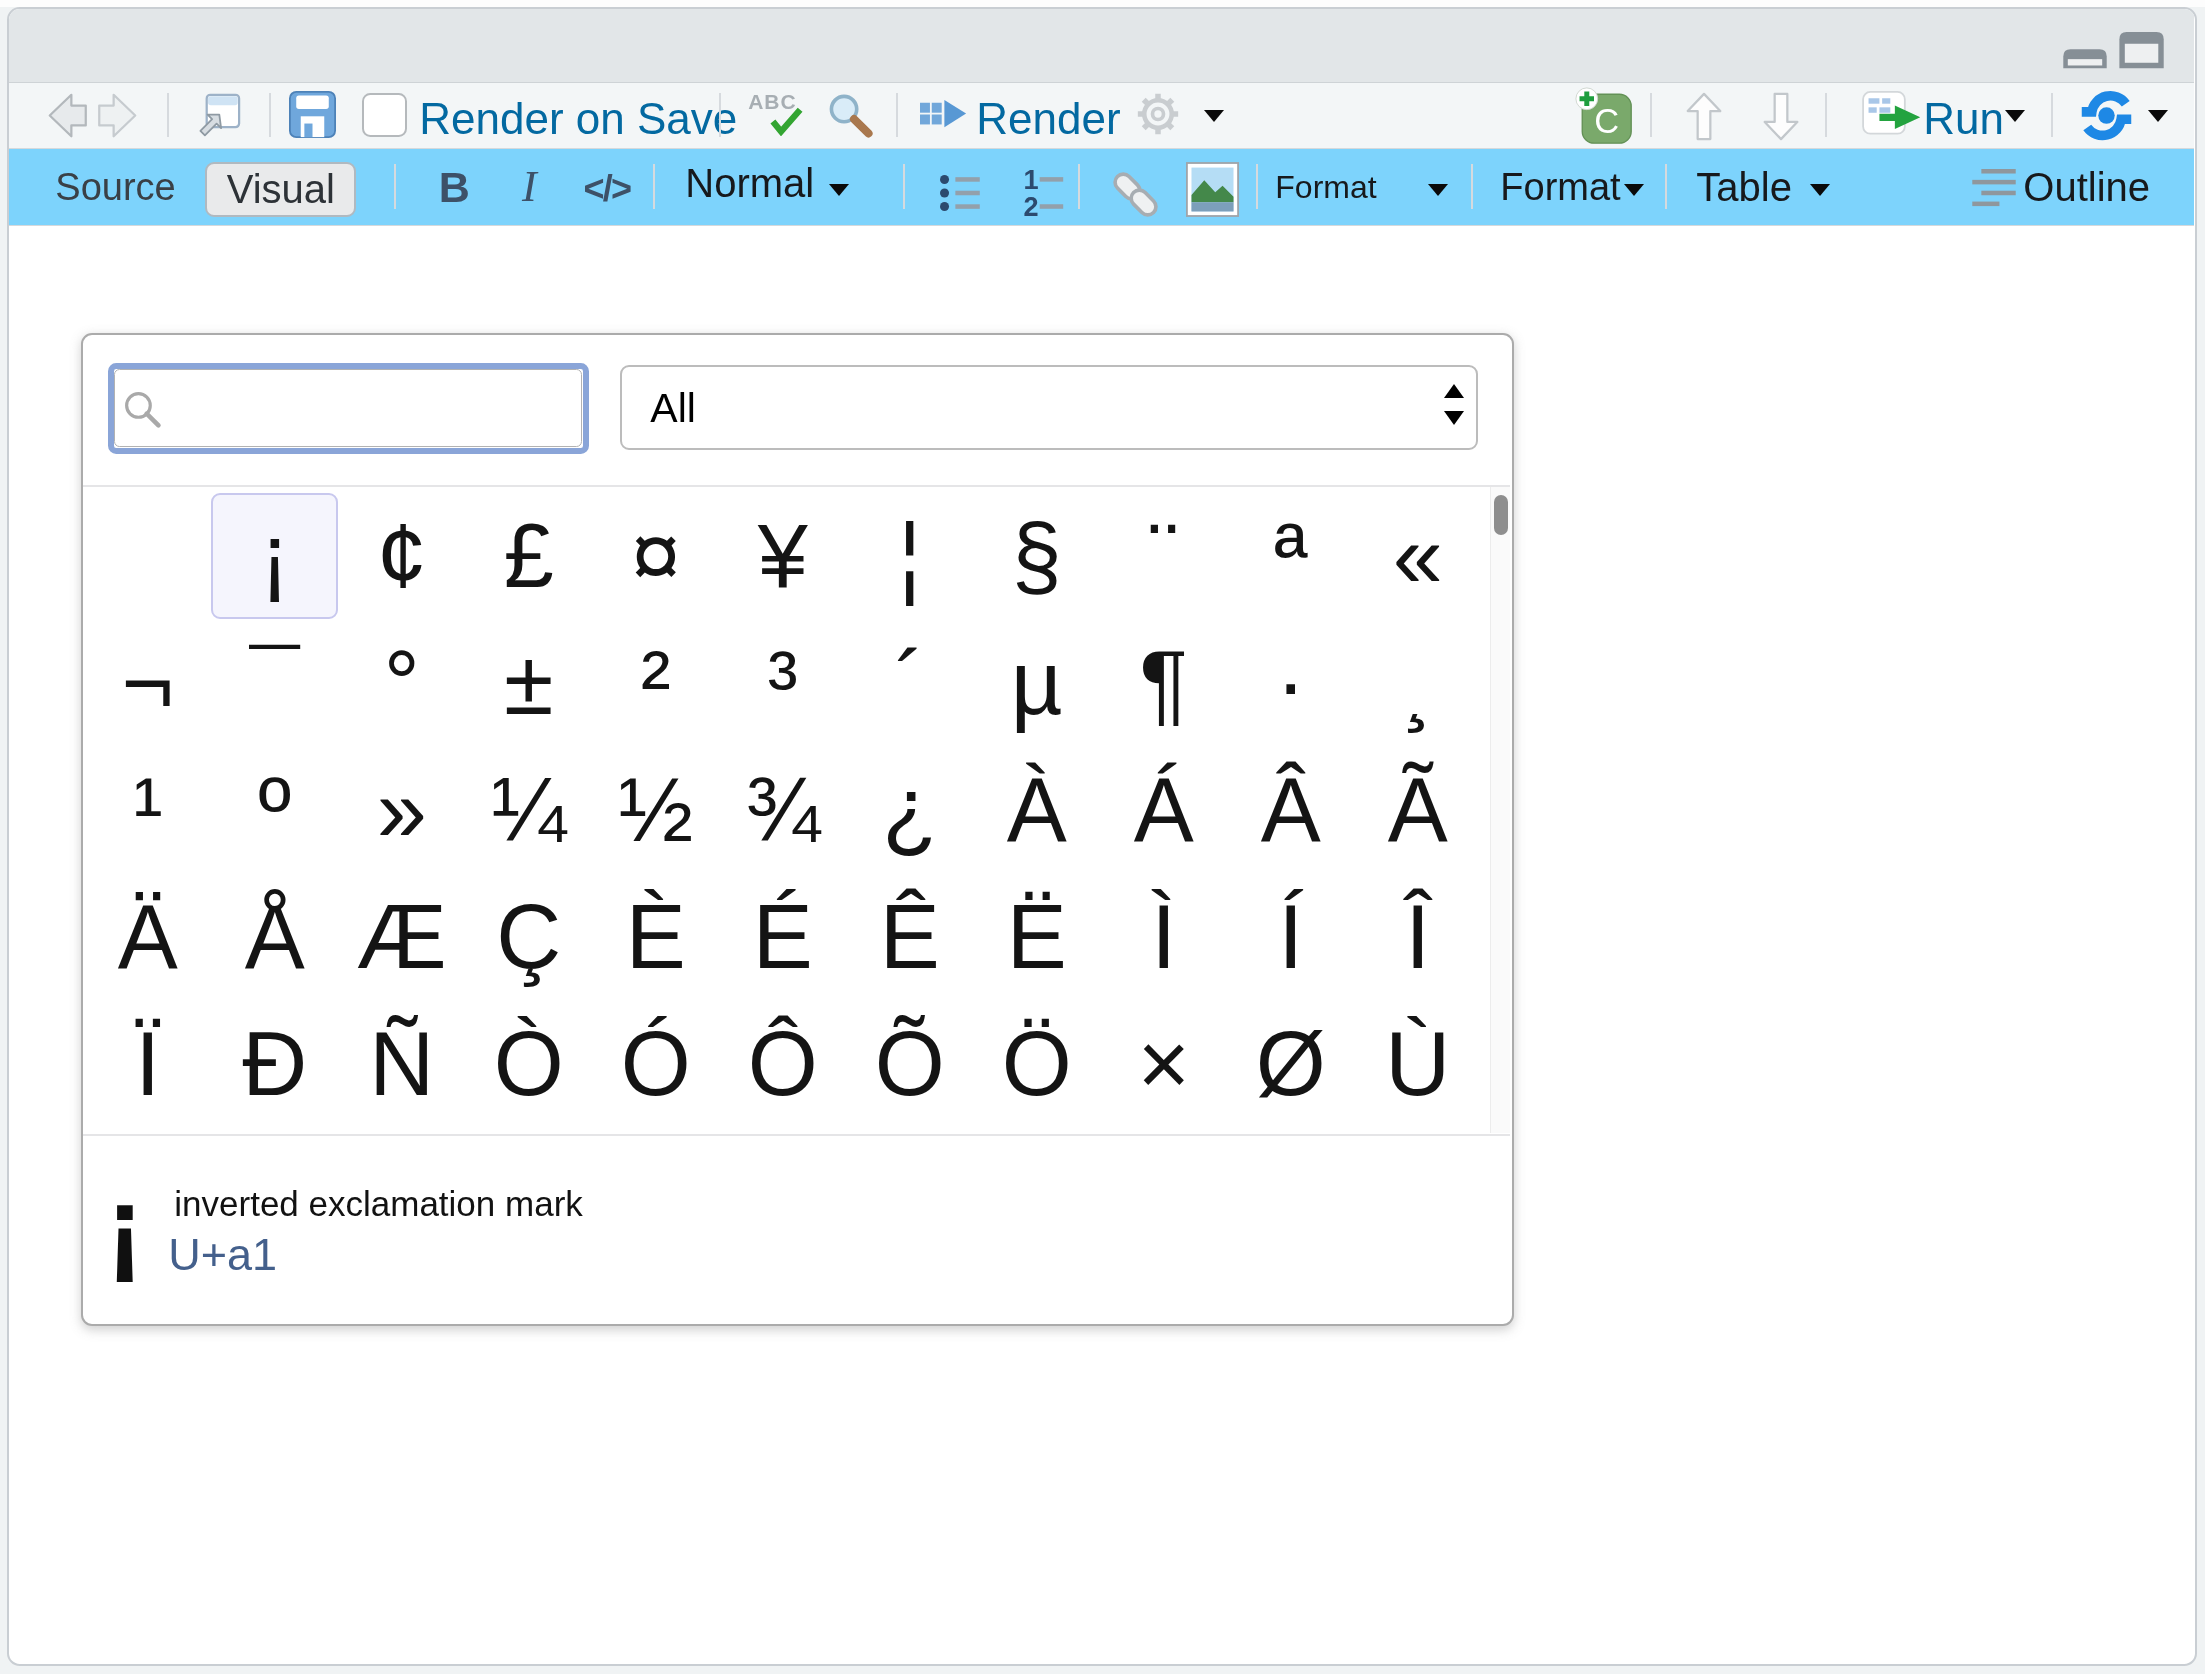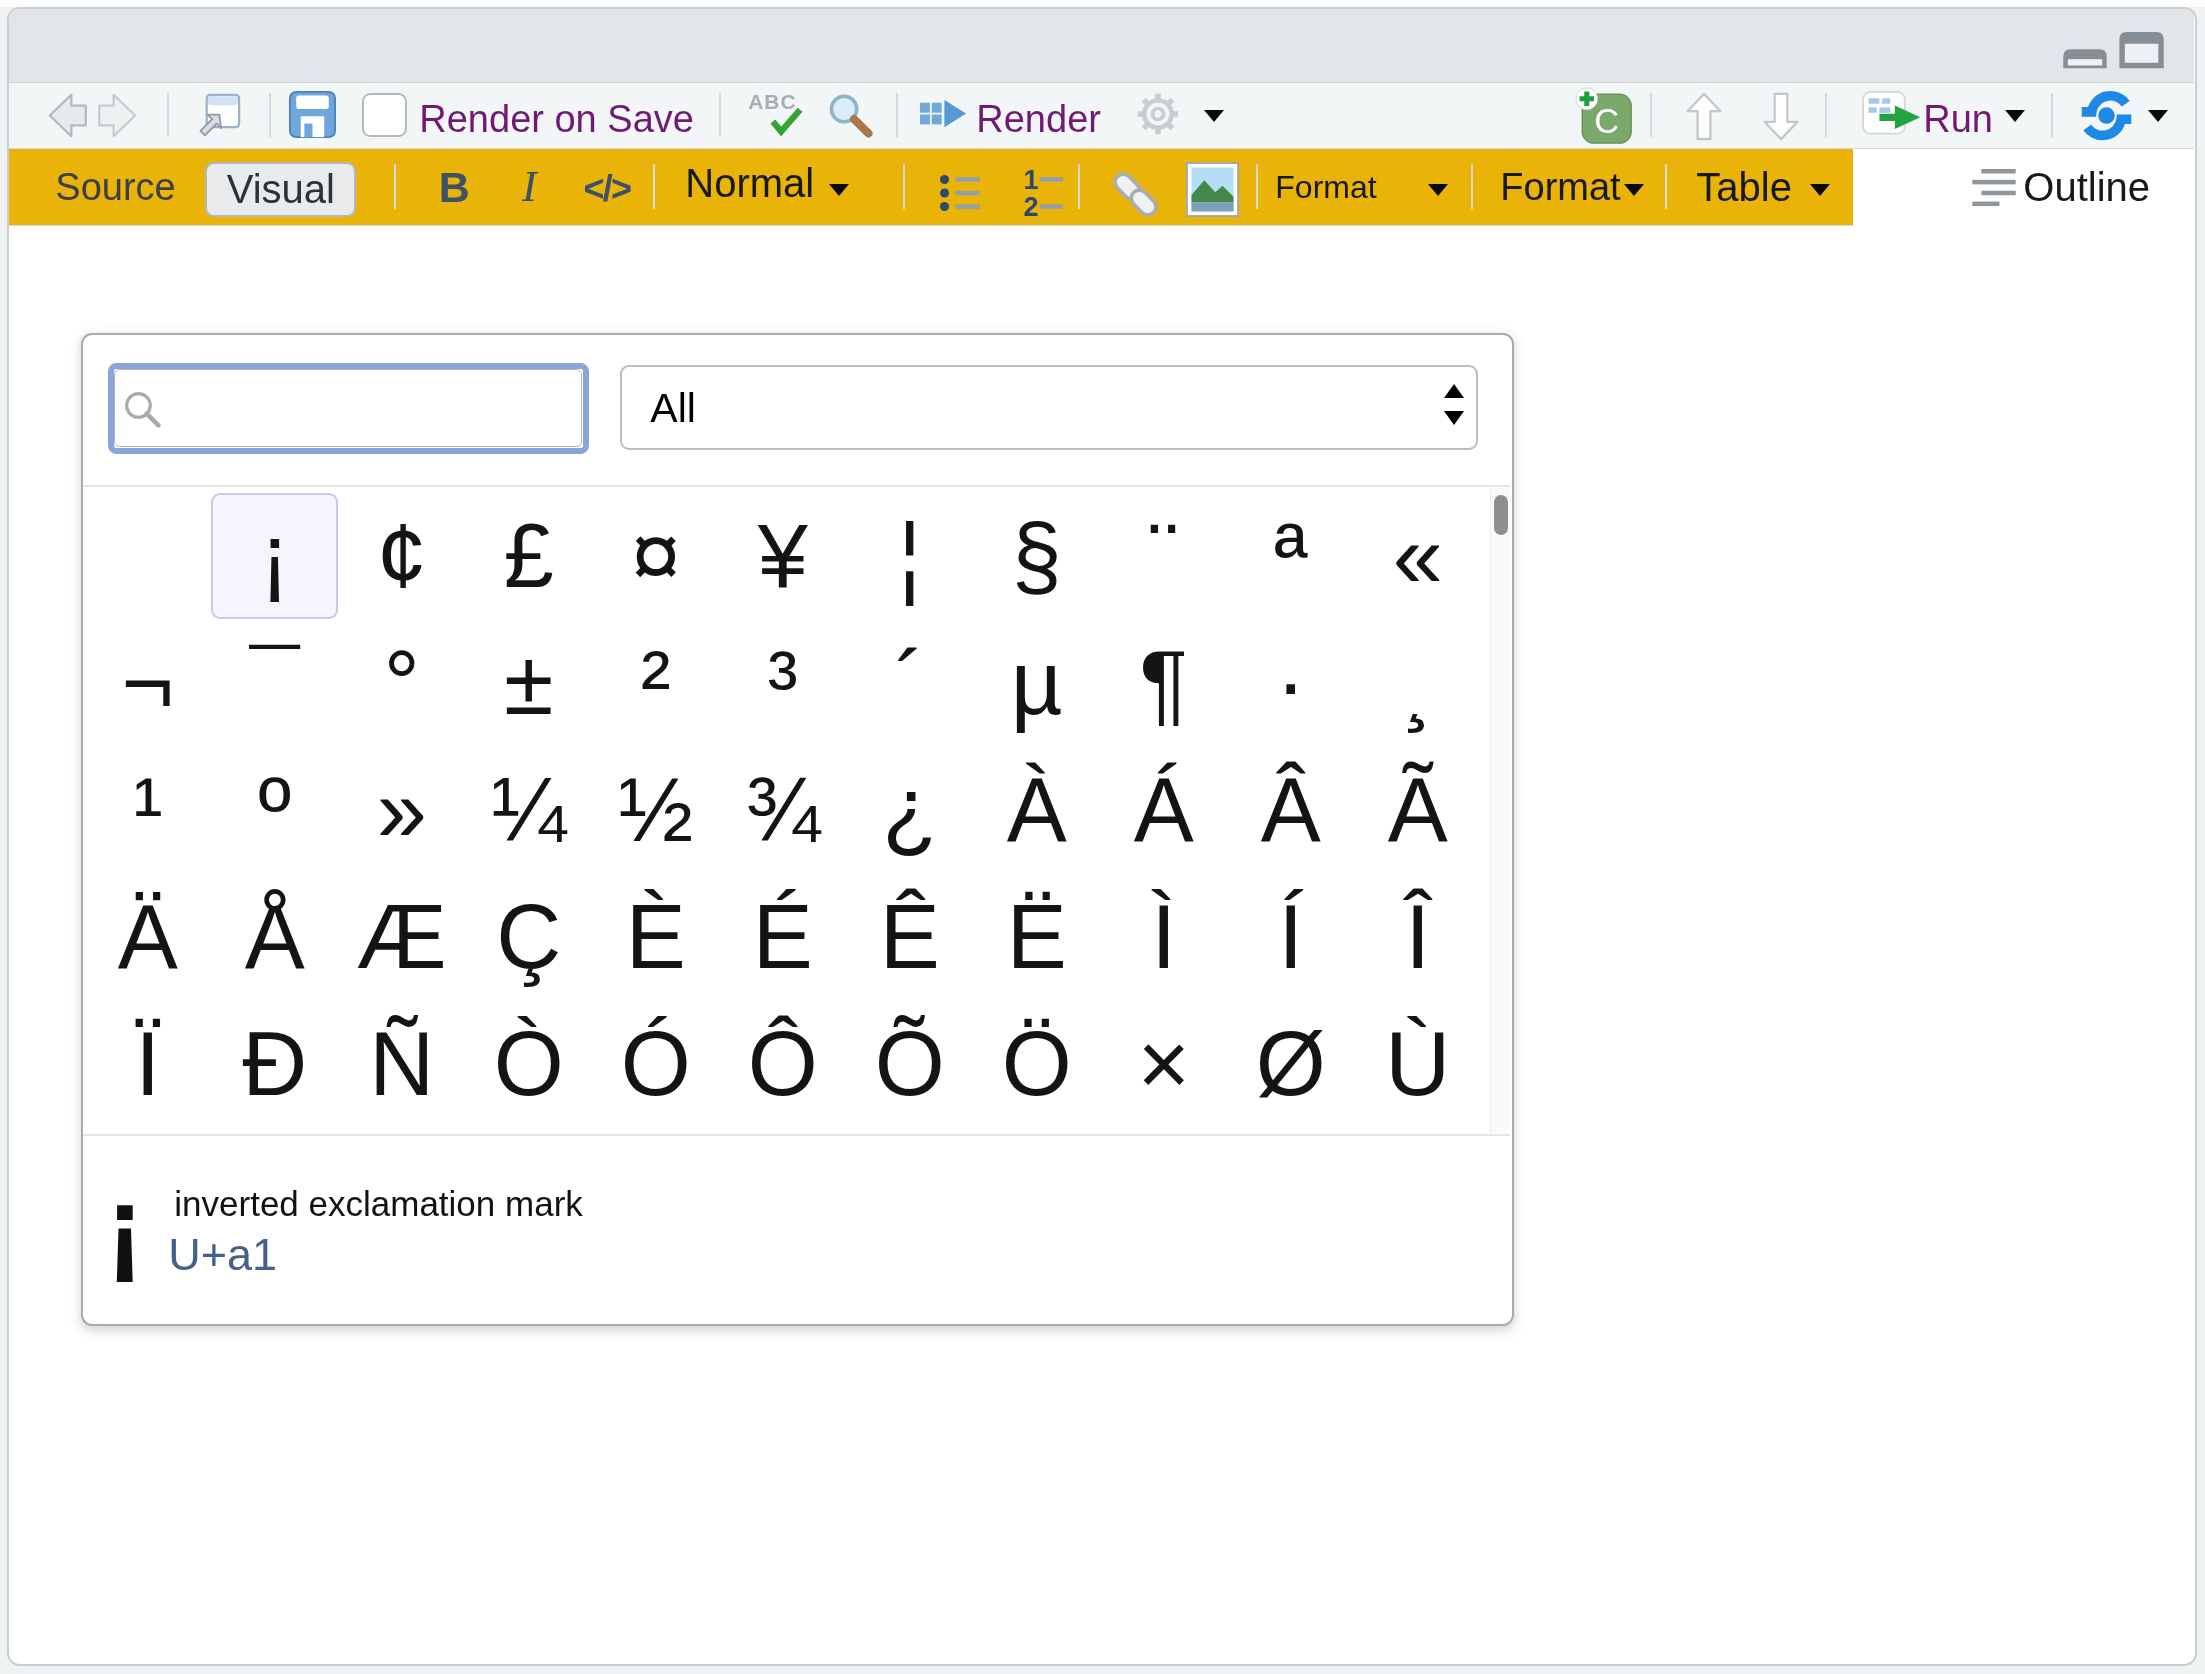--- a/index.html
+++ b/index.html
@@ -2,25 +2,25 @@
 <html style="font-size:14.5px"><head><meta charset="utf-8"><style>
 *{margin:0;padding:0;box-sizing:border-box}
 html,body{width:2206px;height:1675px;background:#f0f3f4;font-family:"Liberation Sans",sans-serif;overflow:hidden}
 .abs{position:absolute}
 #pane{position:absolute;left:7.3px;top:7.3px;width:2190px;height:1659px;background:#fff;border:2.7px solid #c9ced3;border-radius:12.7px;overflow:hidden}
 #tabbar{position:absolute;left:0;top:0;width:2185px;height:74px;background:#e2e6e8;border-bottom:1.8px solid #ced3d6}
 #tab{position:absolute;left:0.9px;top:0;width:396px;height:75px;background:#f3f6f7;border:1.8px solid #c8cdd1;border-bottom:none;border-radius:11px 11px 0 0;z-index:5}
 #tabtext{position:absolute;left:88px;top:8.2px;font-size:40px;line-height:41px;color:#a32222}
 #tabclose{position:absolute;left:338px;top:20px}
 #tb1{position:absolute;left:0;top:74px;width:2185px;height:66px;background:#f3f6f7;border-bottom:1.8px solid #d5d9dc}
-#tb2{position:absolute;left:0;top:140px;width:1844px;height:77px;background:#eab308;border-bottom:1.8px solid #d5d9dc}
+#tb2{position:absolute;left:0;top:140px;width:2185px;height:77px;background:#7dd3fc;border-bottom:1.8px solid #d5d9dc}
 #content{position:absolute;left:0;top:217px;width:2185px;height:1381px;background:#fff}
 #status{position:absolute;left:0;top:1598px;width:2185px;height:55px;background:#edf0f2;border-top:1.8px solid #d8dbde}
 .vsep{position:absolute;width:1.8px;background:#d6dade}
-.t1{font-size:38px;line-height:38px;color:#701a75;position:absolute}
+.t1{font-size:44px;line-height:38px;color:#0369a1;position:absolute}
 .t2{font-size:40px;line-height:40px;color:#17191c;position:absolute}
 .caret{position:absolute;width:0;height:0;border-left:10px solid transparent;border-right:10px solid transparent;border-top:12.7px solid #0a0a0a}
 .st{font-size:38px;line-height:38px;color:#3e464c;position:absolute}
 .sortup{position:absolute;width:0;height:0;border-left:8.2px solid transparent;border-right:8.2px solid transparent;border-bottom:11.8px solid #6c747a}
 .sortdn{position:absolute;width:0;height:0;border-left:8.2px solid transparent;border-right:8.2px solid transparent;border-top:11.8px solid #6c747a}
 #visualbtn{position:absolute;left:196px;top:12.7px;width:151px;height:55px;background:#e9eaeb;border:2.7px solid #b0b9c0;border-radius:9px;text-align:center;font-size:40px;line-height:50px;color:#2d3237}
 #dialog{position:absolute;left:72px;top:107px;width:1433px;height:993px;background:#fff;border:2.7px solid #ababab;border-radius:11px;box-shadow:0 3.6px 11px rgba(120,120,120,.35)}
 #ring{position:absolute;left:24.5px;top:28px;width:481px;height:91px;border:6.4px solid #8aa5d8;border-radius:8.2px;background:#fff}
 #ringinner{position:absolute;left:0;top:0;width:468px;height:78px;border:1.8px solid #b2b2b2;border-radius:5.5px}
 #ph{position:absolute;left:95px;top:53px;font-size:42px;line-height:41px;color:#8d8d8d}

